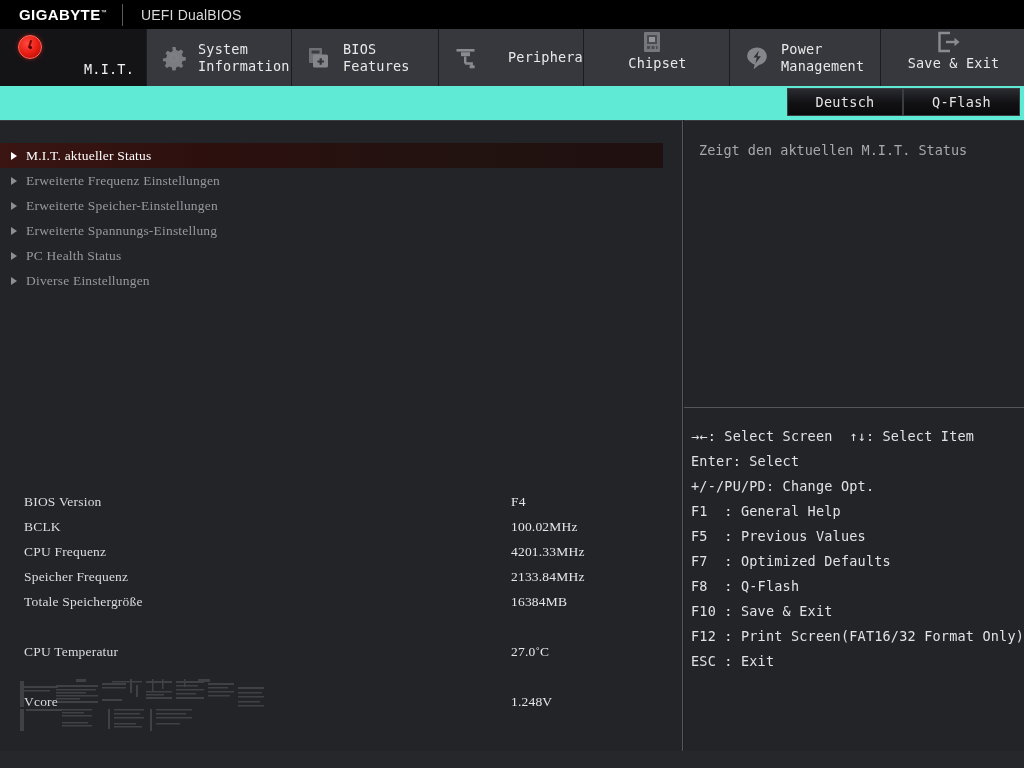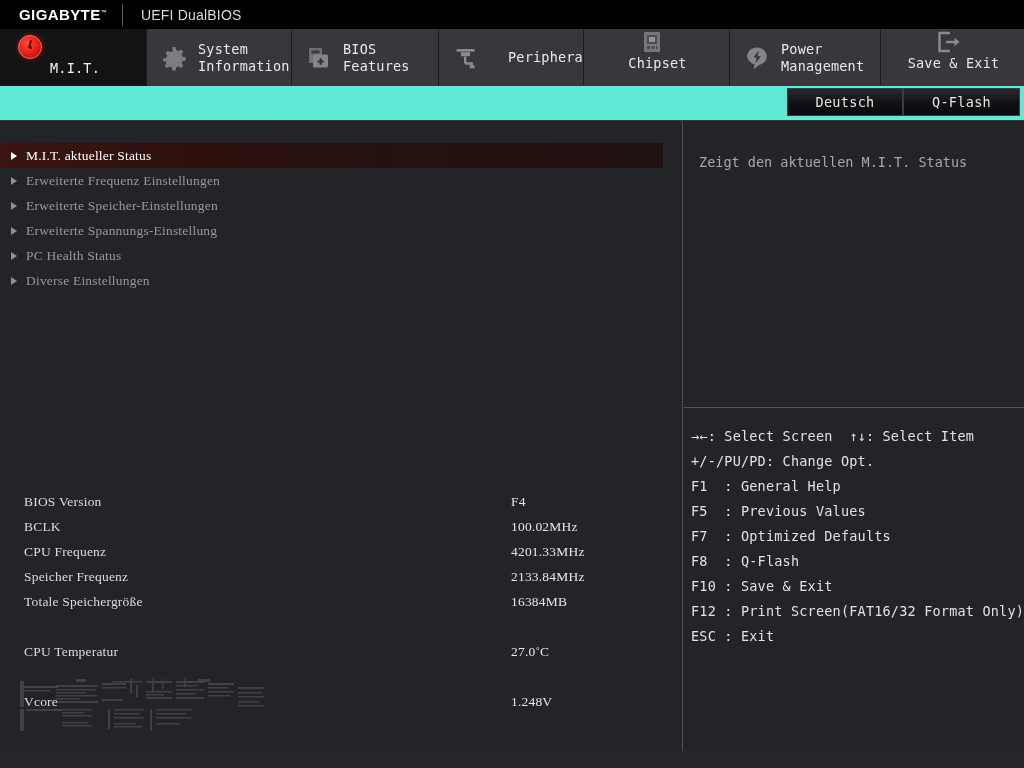--- a/index.html
+++ b/index.html
@@ -74,20 +74,21 @@
     display: flex;
     align-items: center;
     background: #37383d;
     border-right: 1px solid #1b1c1f;
     padding: 0 12px 0 14px;
     height: 57px;
     flex: none;
   }
   .tab.active {
     background: #141416;
+    flex-direction: column;
   }
   .tab .tab-icon {
     flex: none;
     width: 26px;
     height: 26px;
     margin-right: 11px;
     position: relative;
   }
   .tab .tab-label {
     font-size: 13.5px;
@@ -190,21 +191,21 @@
     width: 340px; height: 286px;
   }
   .panel-right-divider {
     position: absolute;
     left: 0; top: 286px;
     width: 340px; height: 1px;
     background: #55565b;
   }
   .help-text {
     position: absolute;
-    left: 15px; top: 32px;
+    left: 15px; top: 20px;
     width: 315px;
     font-size: 13.5px;
     color: #a7a8ac;
     line-height: 18px;
   }
 
   
   .menu {
     position: absolute;
     left: 0; top: 22px;
@@ -530,20 +531,21 @@
   <div class="panel-right">
 
     <div class="panel-right-help">
       <div class="help-text">Zeigt den aktuellen M.I.T. Status</div>
     </div>
 
     <div class="panel-right-divider"></div>
 
     <div class="legend">
       <div class="legend-row">→←: Select Screen  ↑↓: Select Item</div>
+      <div class="legend-row">Enter: Select</div>
       <div class="legend-row">+/-/PU/PD: Change Opt.</div>
       <div class="legend-row">F1  : General Help</div>
       <div class="legend-row">F5  : Previous Values</div>
       <div class="legend-row">F7  : Optimized Defaults</div>
       <div class="legend-row">F8  : Q-Flash</div>
       <div class="legend-row">F10 : Save &amp; Exit</div>
       <div class="legend-row">F12 : Print Screen(FAT16/32 Format Only)</div>
       <div class="legend-row">ESC : Exit</div>
     </div>
 

